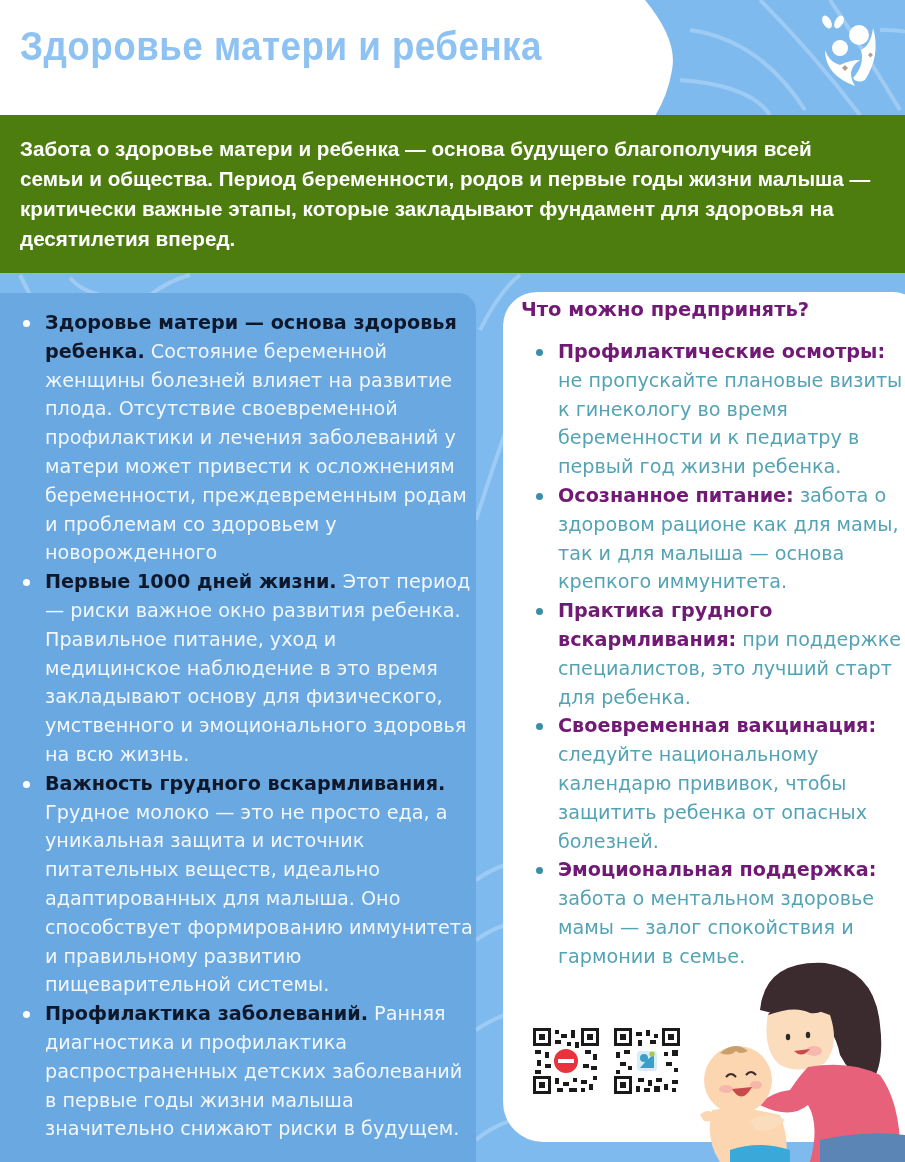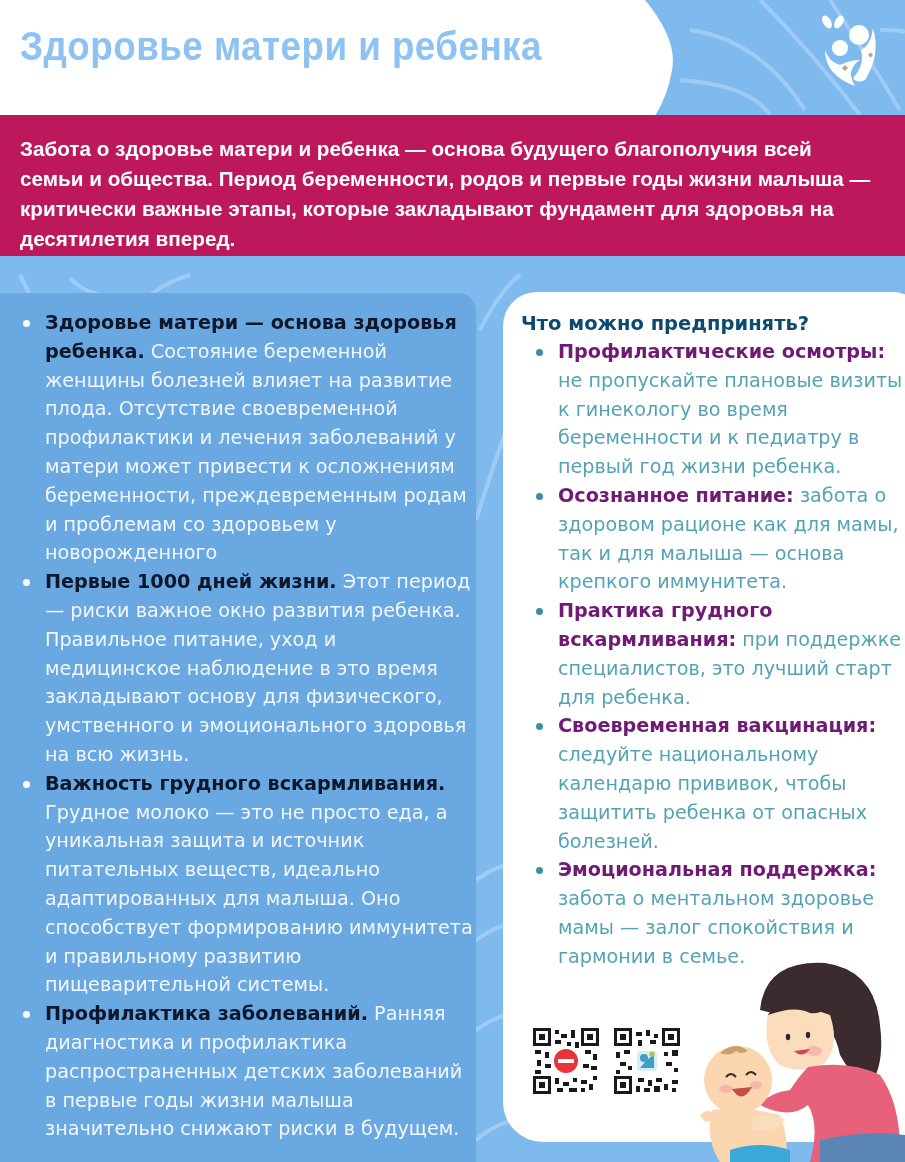--- a/index.html
+++ b/index.html
@@ -13,22 +13,22 @@
       position: absolute; left: 0; top: 0; width: 905px; height: 116px; z-index: 1;
     }
     .page-title {
       position: absolute; left: 20px; top: 24px; z-index: 2;
       font-family: "Liberation Sans", sans-serif; font-weight: bold;
       font-size: 40px; color: #8ec2f2; letter-spacing: 0.5px; margin: 0;
       transform: scaleX(0.92); transform-origin: left center;
     }
     .logo { position: absolute; left: 815px; top: 10px; width: 68px; height: 78px; z-index: 2; }
     .banner {
-      position: absolute; left: 0; top: 115px; width: 905px; height: 141px;
-      background: #be185d; z-index: 2;
+      position: absolute; left: 0; top: 115px; width: 905px; height: 158px;
+      background: #4d7c0f; z-index: 2;
     }
     .banner p {
       margin: 0; position: absolute; left: 20px; top: 19px; width: 870px;
       font-family: "Liberation Sans", sans-serif; font-weight: bold;
       font-size: 21px; line-height: 30px; color: #ffffff;
       transform: scaleX(0.985); transform-origin: left top;
     }
     .left-panel {
       position: absolute; left: 0; top: 293px; width: 476px; height: 880px;
       background: #6aa8e1; border-radius: 0 18px 0 0; z-index: 2;
@@ -46,22 +46,22 @@
       position: absolute; left: 20px; top: 309px; width: 455px; z-index: 3;
       font-size: 19.2px; line-height: 28.8px; color: #f2f7fc;
     }
     .left-list li { position: relative; padding-left: 25px; }
     .left-list li .dot {
       position: absolute; left: 3px; top: 11px; width: 7px; height: 7px;
       border-radius: 50%; background: #ffffff;
     }
     .left-list b { color: #0f172a; }
     .right-heading {
-      position: absolute; left: 521px; top: 310px; z-index: 3; margin: 0;
-      font-size: 19.5px; font-weight: bold; color: #0c4a6e; line-height: 28px;
+      position: absolute; left: 521px; top: 296px; z-index: 3; margin: 0;
+      font-size: 19.5px; font-weight: bold; color: #701a75; line-height: 28px;
     }
     .right-list {
       position: absolute; left: 534px; top: 338px; width: 370px; z-index: 3;
       font-size: 19.2px; line-height: 28.8px; color: #53a3b5;
     }
     .right-list li { position: relative; padding-left: 24px; }
     .right-list li .dot {
       position: absolute; left: 2px; top: 11px; width: 7px; height: 7px;
       border-radius: 50%; background: #3c8ea6;
     }

